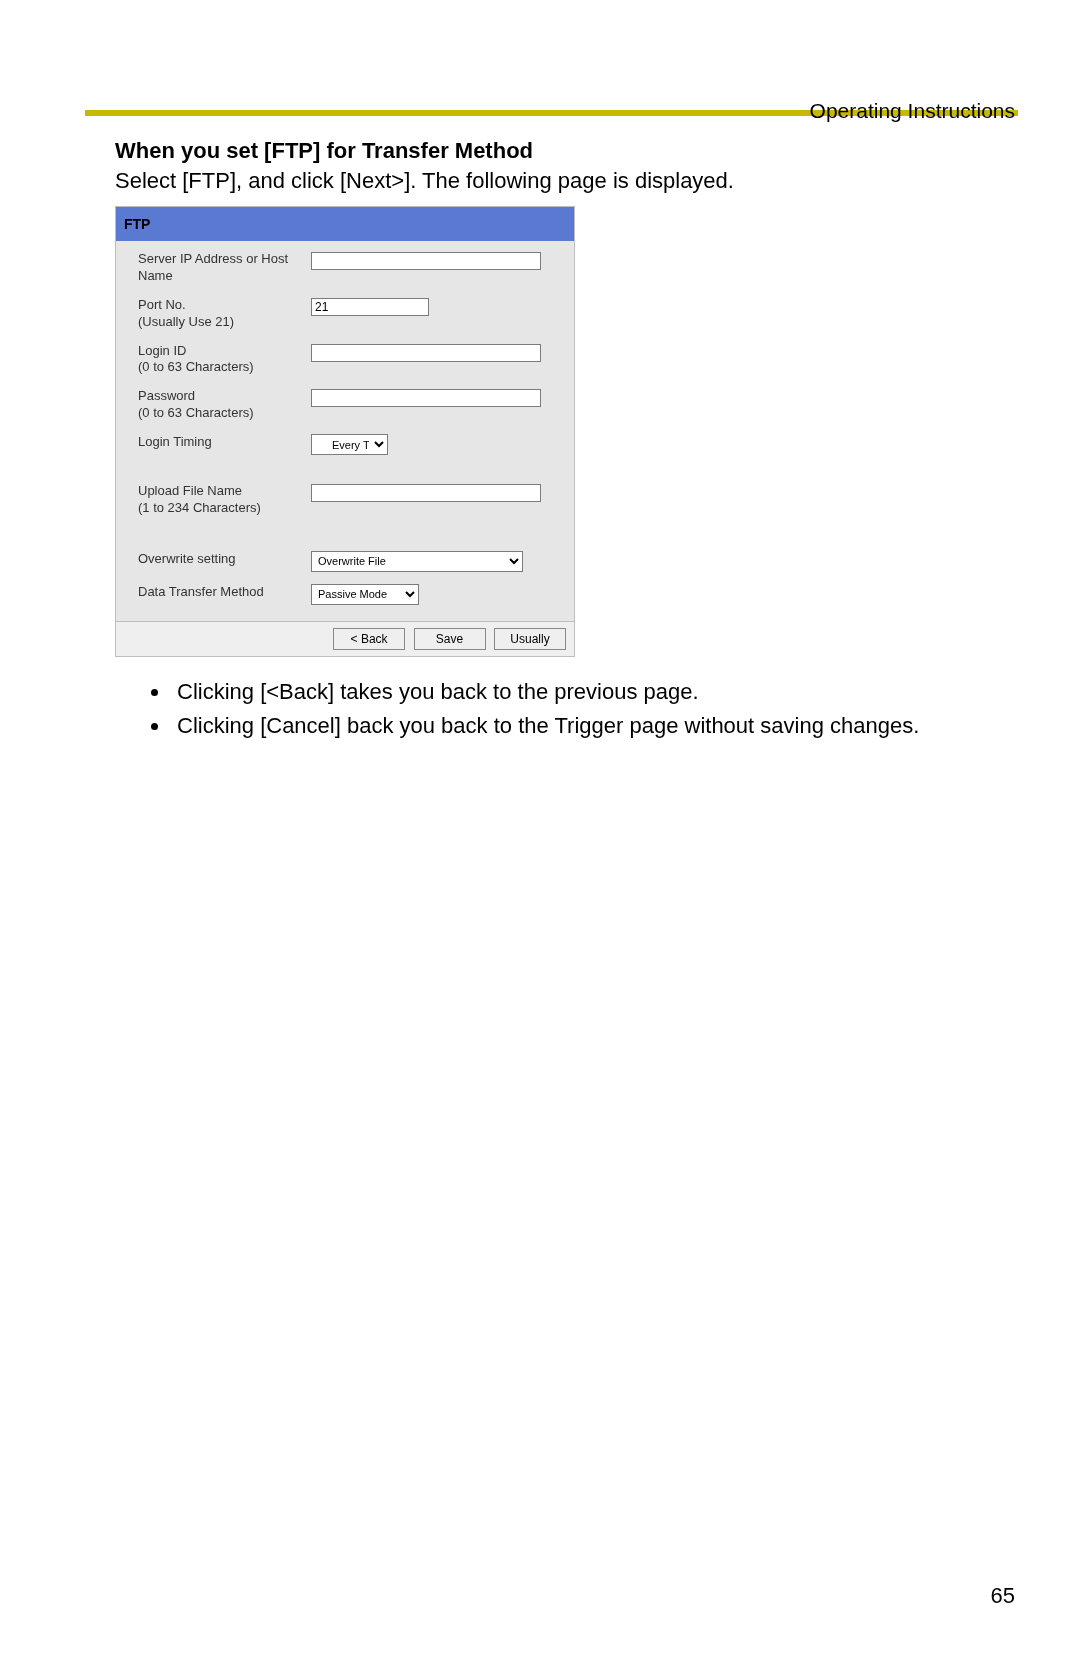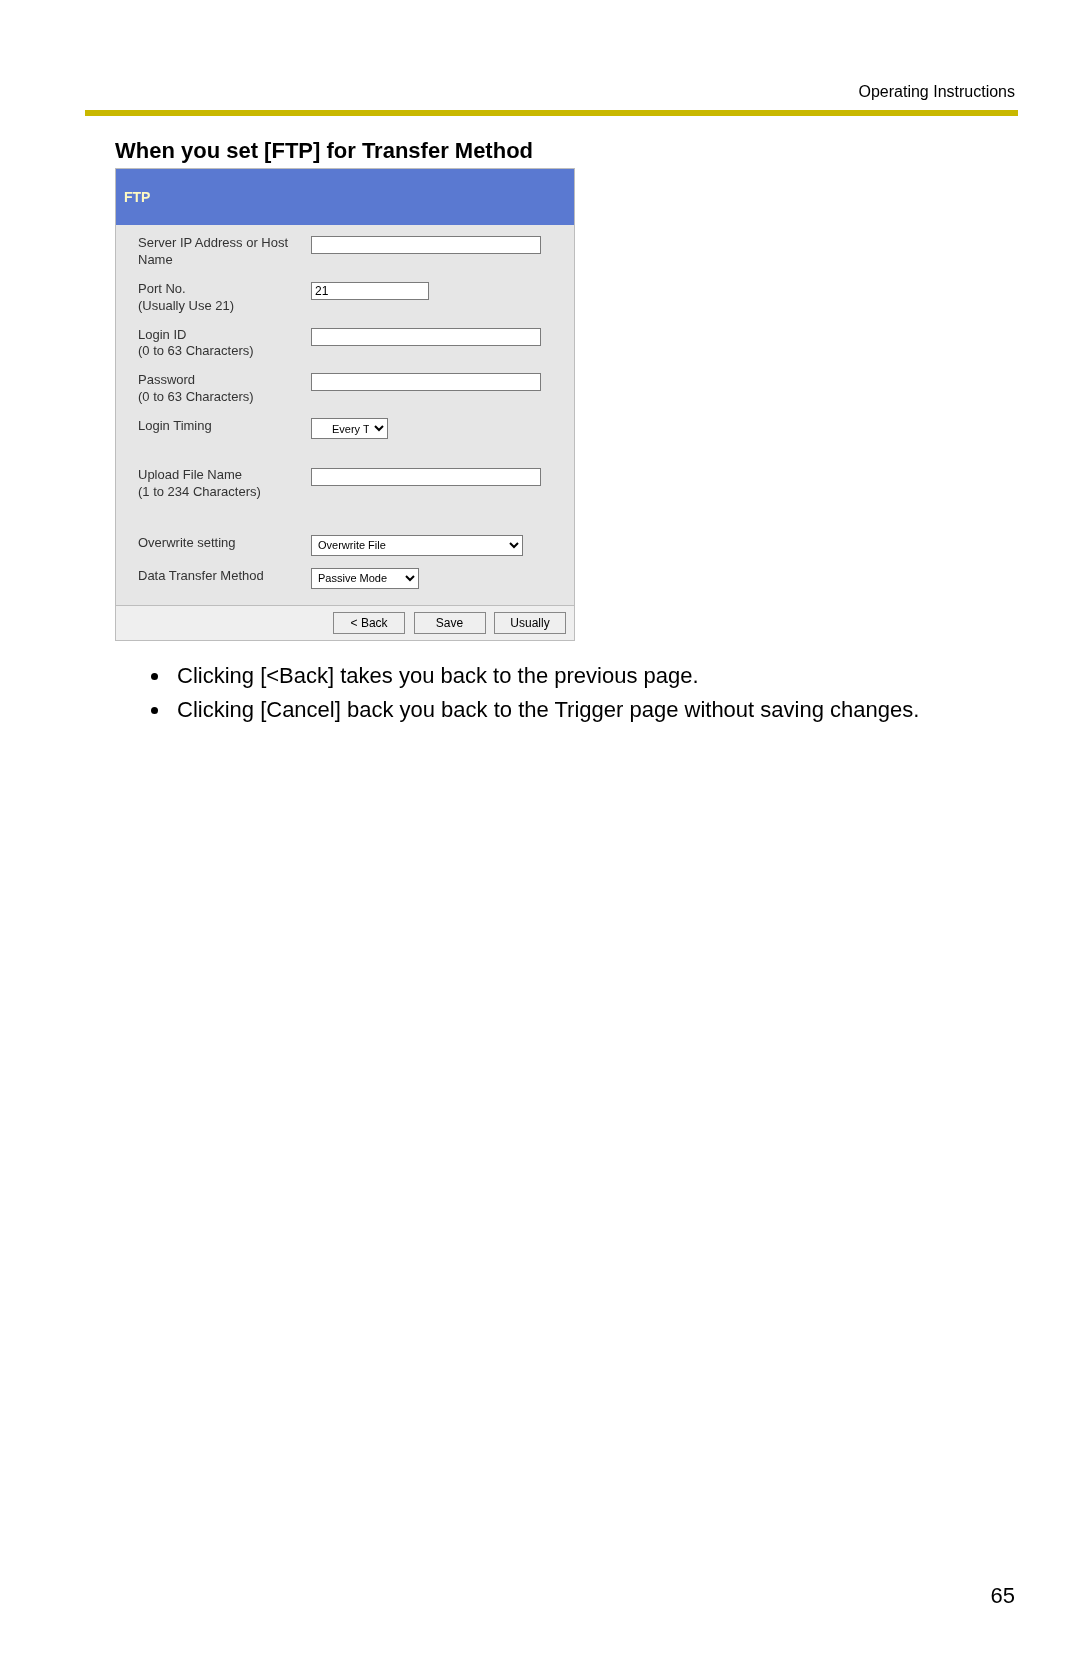--- a/index.html
+++ b/index.html
@@ -16,22 +16,22 @@
     position: absolute;
     left: 85px;
     right: 62px;
     top: 110px;
     height: 6px;
     background: #c9b800;
   }
   .header-label {
     position: absolute;
     right: 65px;
-    top: 83px;
-    font-size: 16px;
+    top: 99px;
+    font-size: 21px;
     color: #000;
   }
   .content {
     position: absolute;
     left: 115px;
     top: 130px;
     width: 870px;
   }
   .section-title {
     font-weight: bold;
@@ -43,24 +43,24 @@
     margin: 2px 0 12px 0;
   }
   .ftp-box {
     width: 460px;
     background: #e6e6e6;
     border: 1px solid #bdbdbd;
     font-family: Arial, Helvetica, sans-serif;
   }
   .ftp-header {
     background: #5a79d1;
-    color: #fef9c3;
+    color: #000000;
     font-weight: bold;
     font-size: 14px;
-    padding: 20px 8px;
+    padding: 9px 8px;
   }
   .ftp-body {
     padding: 4px 4px 10px 4px;
   }
   .ftp-row {
     display: flex;
     align-items: flex-start;
     padding: 6px 6px;
   }
   .ftp-label {
@@ -125,20 +125,21 @@
 </style>
 </head>
 <body>
 
 <div class="top-bar"></div>
 <div class="header-label">Operating Instructions</div>
 
 <div class="content">
 
   <div class="section-title">When you set [FTP] for Transfer Method</div>
+  <div class="intro-text">Select [FTP], and click [Next&gt;]. The following page is displayed.</div>
 
   <div class="ftp-box">
     <div class="ftp-header">FTP</div>
 
     <div class="ftp-body">
 
       <div class="ftp-row">
         <div class="ftp-label">
           <span>Server IP Address or Host</span><br>
           <span>Name</span>

